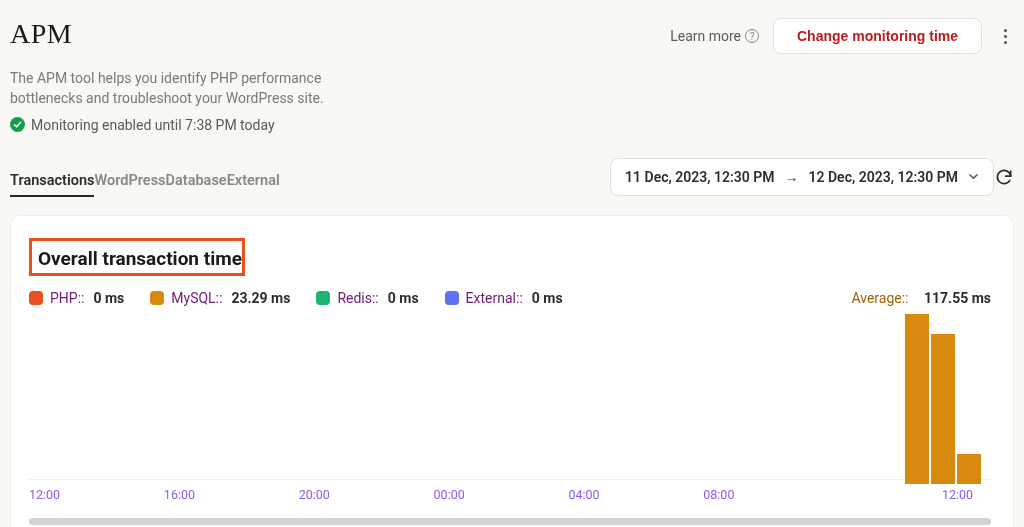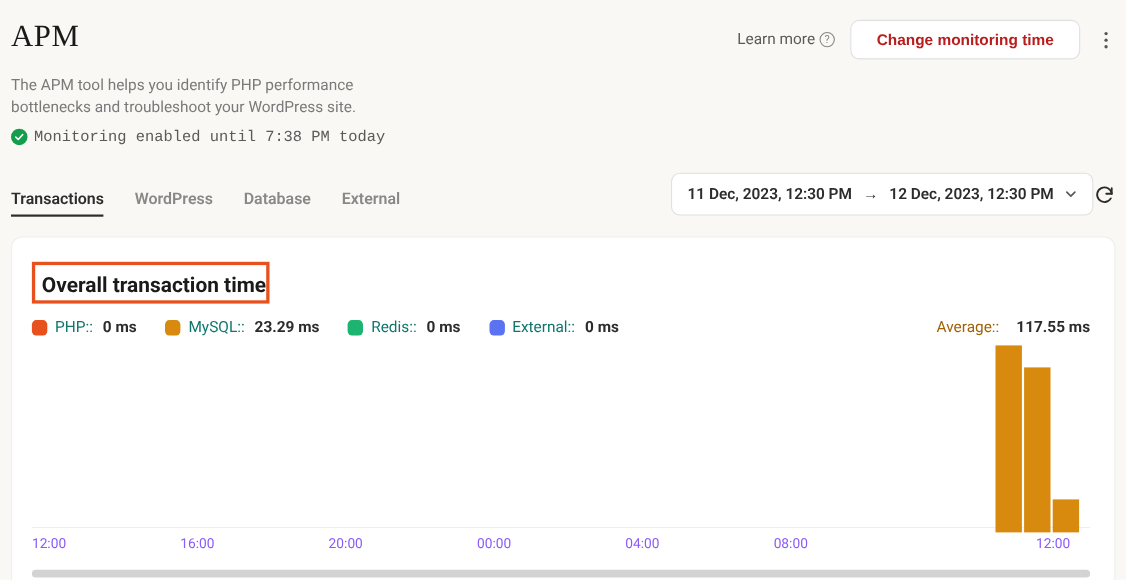--- a/index.html
+++ b/index.html
@@ -77,40 +77,38 @@
       color: #7a7a7a;
       max-width: 380px;
     }
     .status-row {
       display: flex;
       align-items: center;
       gap: 6px;
       margin-top: 8px;
       font-size: 14px;
       color: #5a5a5a;
-      font-family: Liberation Mono, monospace;
     }
     .status-dot {
       width: 15px; height: 15px;
       background: #149e4c;
       border-radius: 50%;
       display: flex;
       align-items: center;
       justify-content: center;
     }
     .status-dot svg { width: 9px; height: 9px; }
     .tabs-row {
       display: flex;
       justify-content: space-between;
       align-items: center;
       margin-top: 24px;
     }
     .tabs {
       display: flex;
-      gap: 28px;
       margin-top: 15px;
     }
     .tab {
       font-size: 14.5px;
       font-weight: 600;
       color: #888;
       padding-bottom: 6px;
       cursor: pointer;
     }
     .tab.active {
@@ -171,21 +169,21 @@
       gap: 26px;
     }
     .legend-item {
       display: flex;
       align-items: center;
       gap: 7px;
     }
     .swatch {
       width: 14px; height: 14px; border-radius: 4px;
     }
-    .legend-label { color: #0f766e; }
+    .legend-label { color: #701a75; }
     .legend-value { font-weight: 700; color: #2c2c2c; margin-left: 2px; }
     .avg-label { color: #a16207; margin-right: 12px; }
     .avg-value { font-weight: 700; color: #2c2c2c; }
     .chart-area {
       position: relative;
       height: 190px;
       margin-top: 10px;
     }
     .baseline {
       position: absolute;

